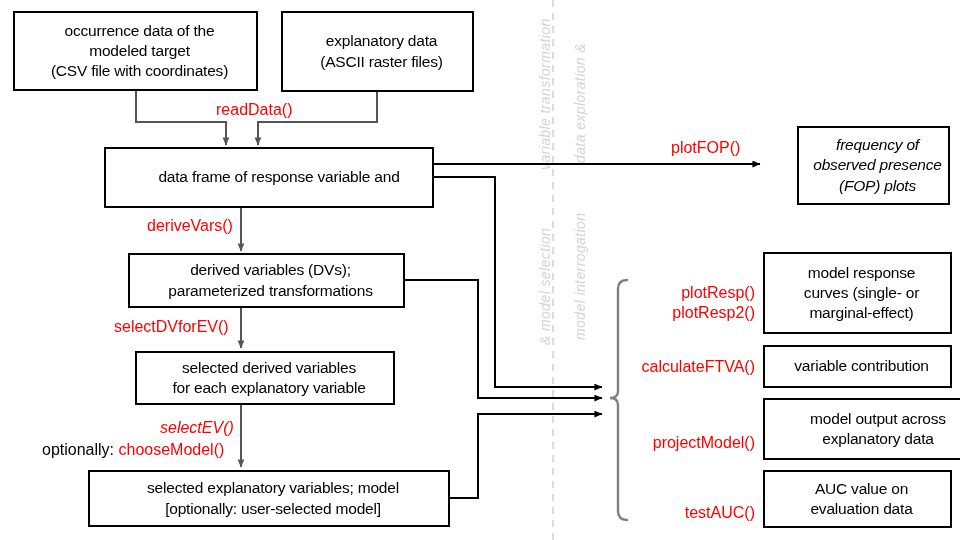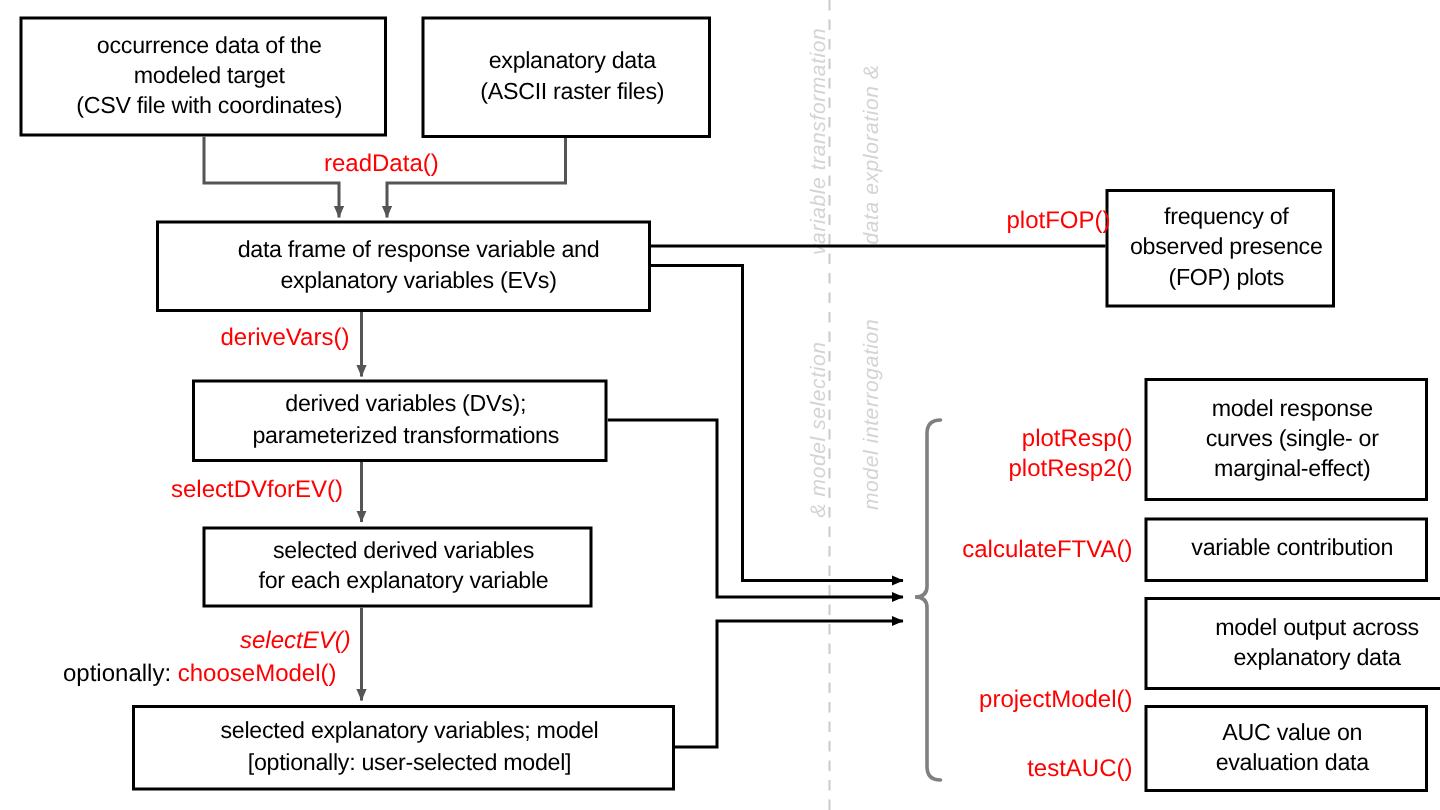--- a/index.html
+++ b/index.html
@@ -111,21 +111,20 @@
   <div class="box" style="left:281px;top:11px;width:193px;height:81px;">
     <span>
       <span>explanatory data</span>
       <span>(ASCII raster files)</span>
     </span>
   </div>
 
   <div class="box" style="left:104px;top:147px;width:330px;height:61px;padding-left:12px;">
     <span>
       <span>data frame of response variable and</span>
-      <span>explanatory variables (EVs)</span>
     </span>
   </div>
 
   <div class="box" style="left:128px;top:253px;width:277px;height:55px;">
     <span>
       <span>derived variables (DVs);</span>
       <span>parameterized transformations</span>
     </span>
   </div>
 
@@ -136,21 +135,21 @@
     </span>
   </div>
 
   <div class="box" style="left:88px;top:470px;width:362px;height:57px;">
     <span>
       <span>selected explanatory variables; model</span>
       <span>[optionally: user-selected model]</span>
     </span>
   </div>
 
-  <div class="box" style="left:737px;top:126px;width:153px;height:79px;">
+  <div class="box" style="left:797px;top:126px;width:153px;height:79px;font-style:italic;">
     <span>
       <span>frequency of</span>
       <span>observed presence</span>
       <span>(FOP) plots</span>
     </span>
   </div>
 
   <div class="box" style="left:763px;top:252px;width:189px;height:82px;">
     <span>
       <span>model response</span>
@@ -191,17 +190,17 @@
     <span class="blk">optionally: </span><span>chooseModel()</span>
   </div>
 
   <div class="fn" style="left:671px;top:138px;">plotFOP()</div>
 
   <div class="fn r" style="left:640px;top:283px;width:115px;">plotResp()</div>
   <div class="fn r" style="left:640px;top:303px;width:115px;">plotResp2()</div>
 
   <div class="fn r" style="left:616px;top:357px;width:139px;">calculateFTVA()</div>
 
-  <div class="fn r" style="left:636px;top:433px;width:119px;margin-top:24px;">projectModel()</div>
+  <div class="fn r" style="left:636px;top:433px;width:119px;">projectModel()</div>
 
   <div class="fn r" style="left:660px;top:503px;width:95px;">testAUC()</div>
 
 </div>
 
 </body></html>

